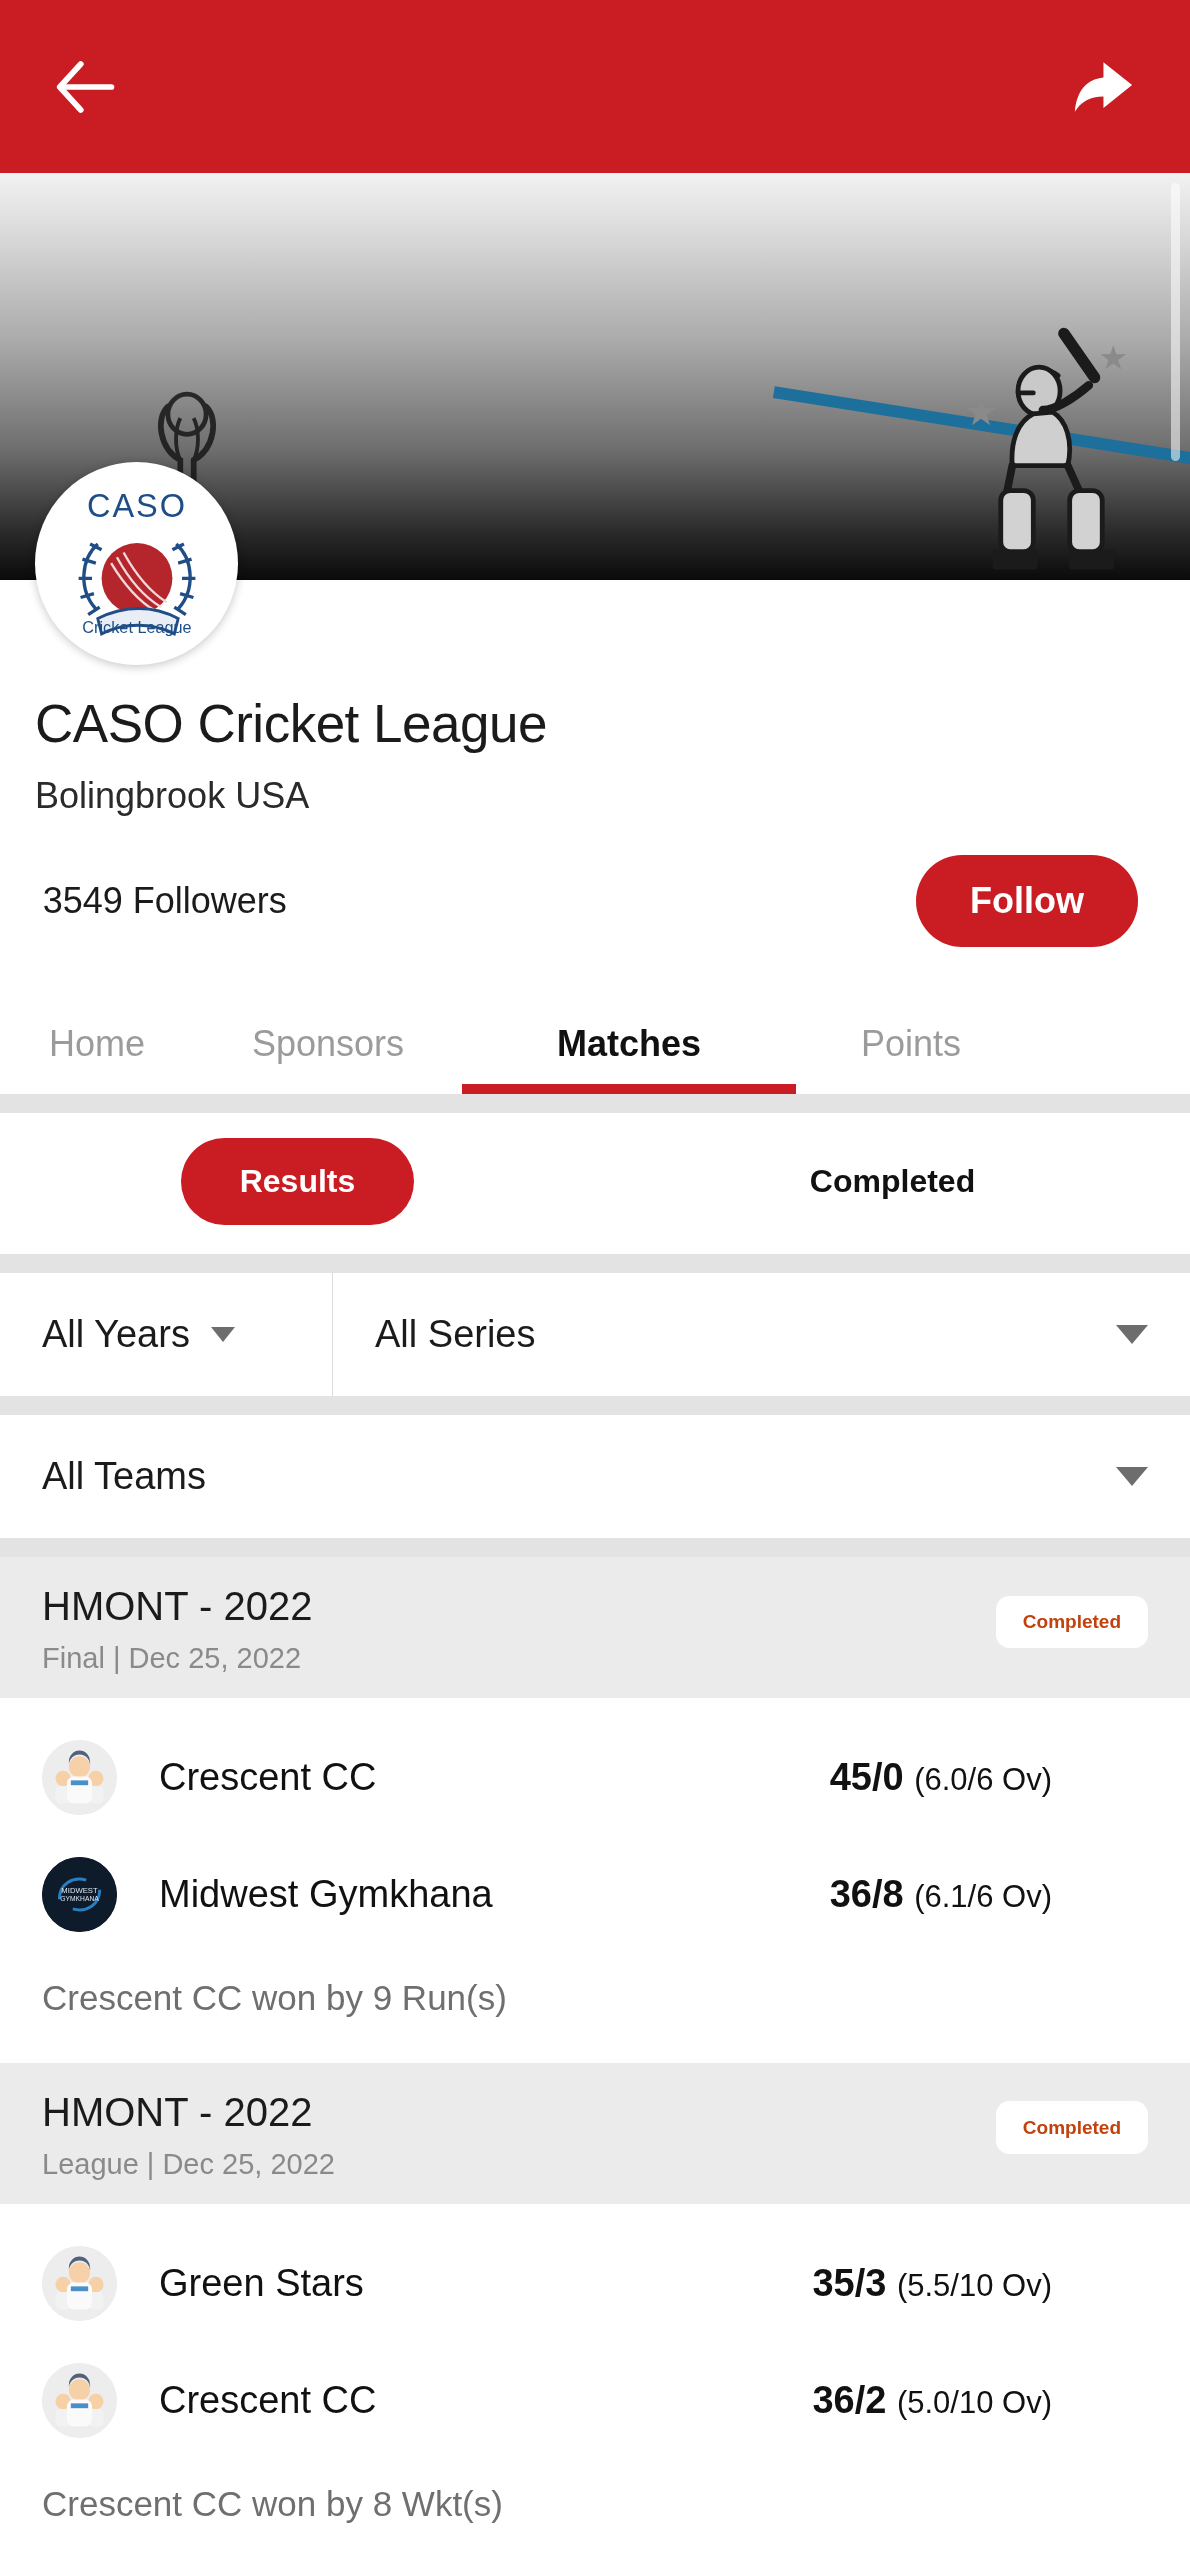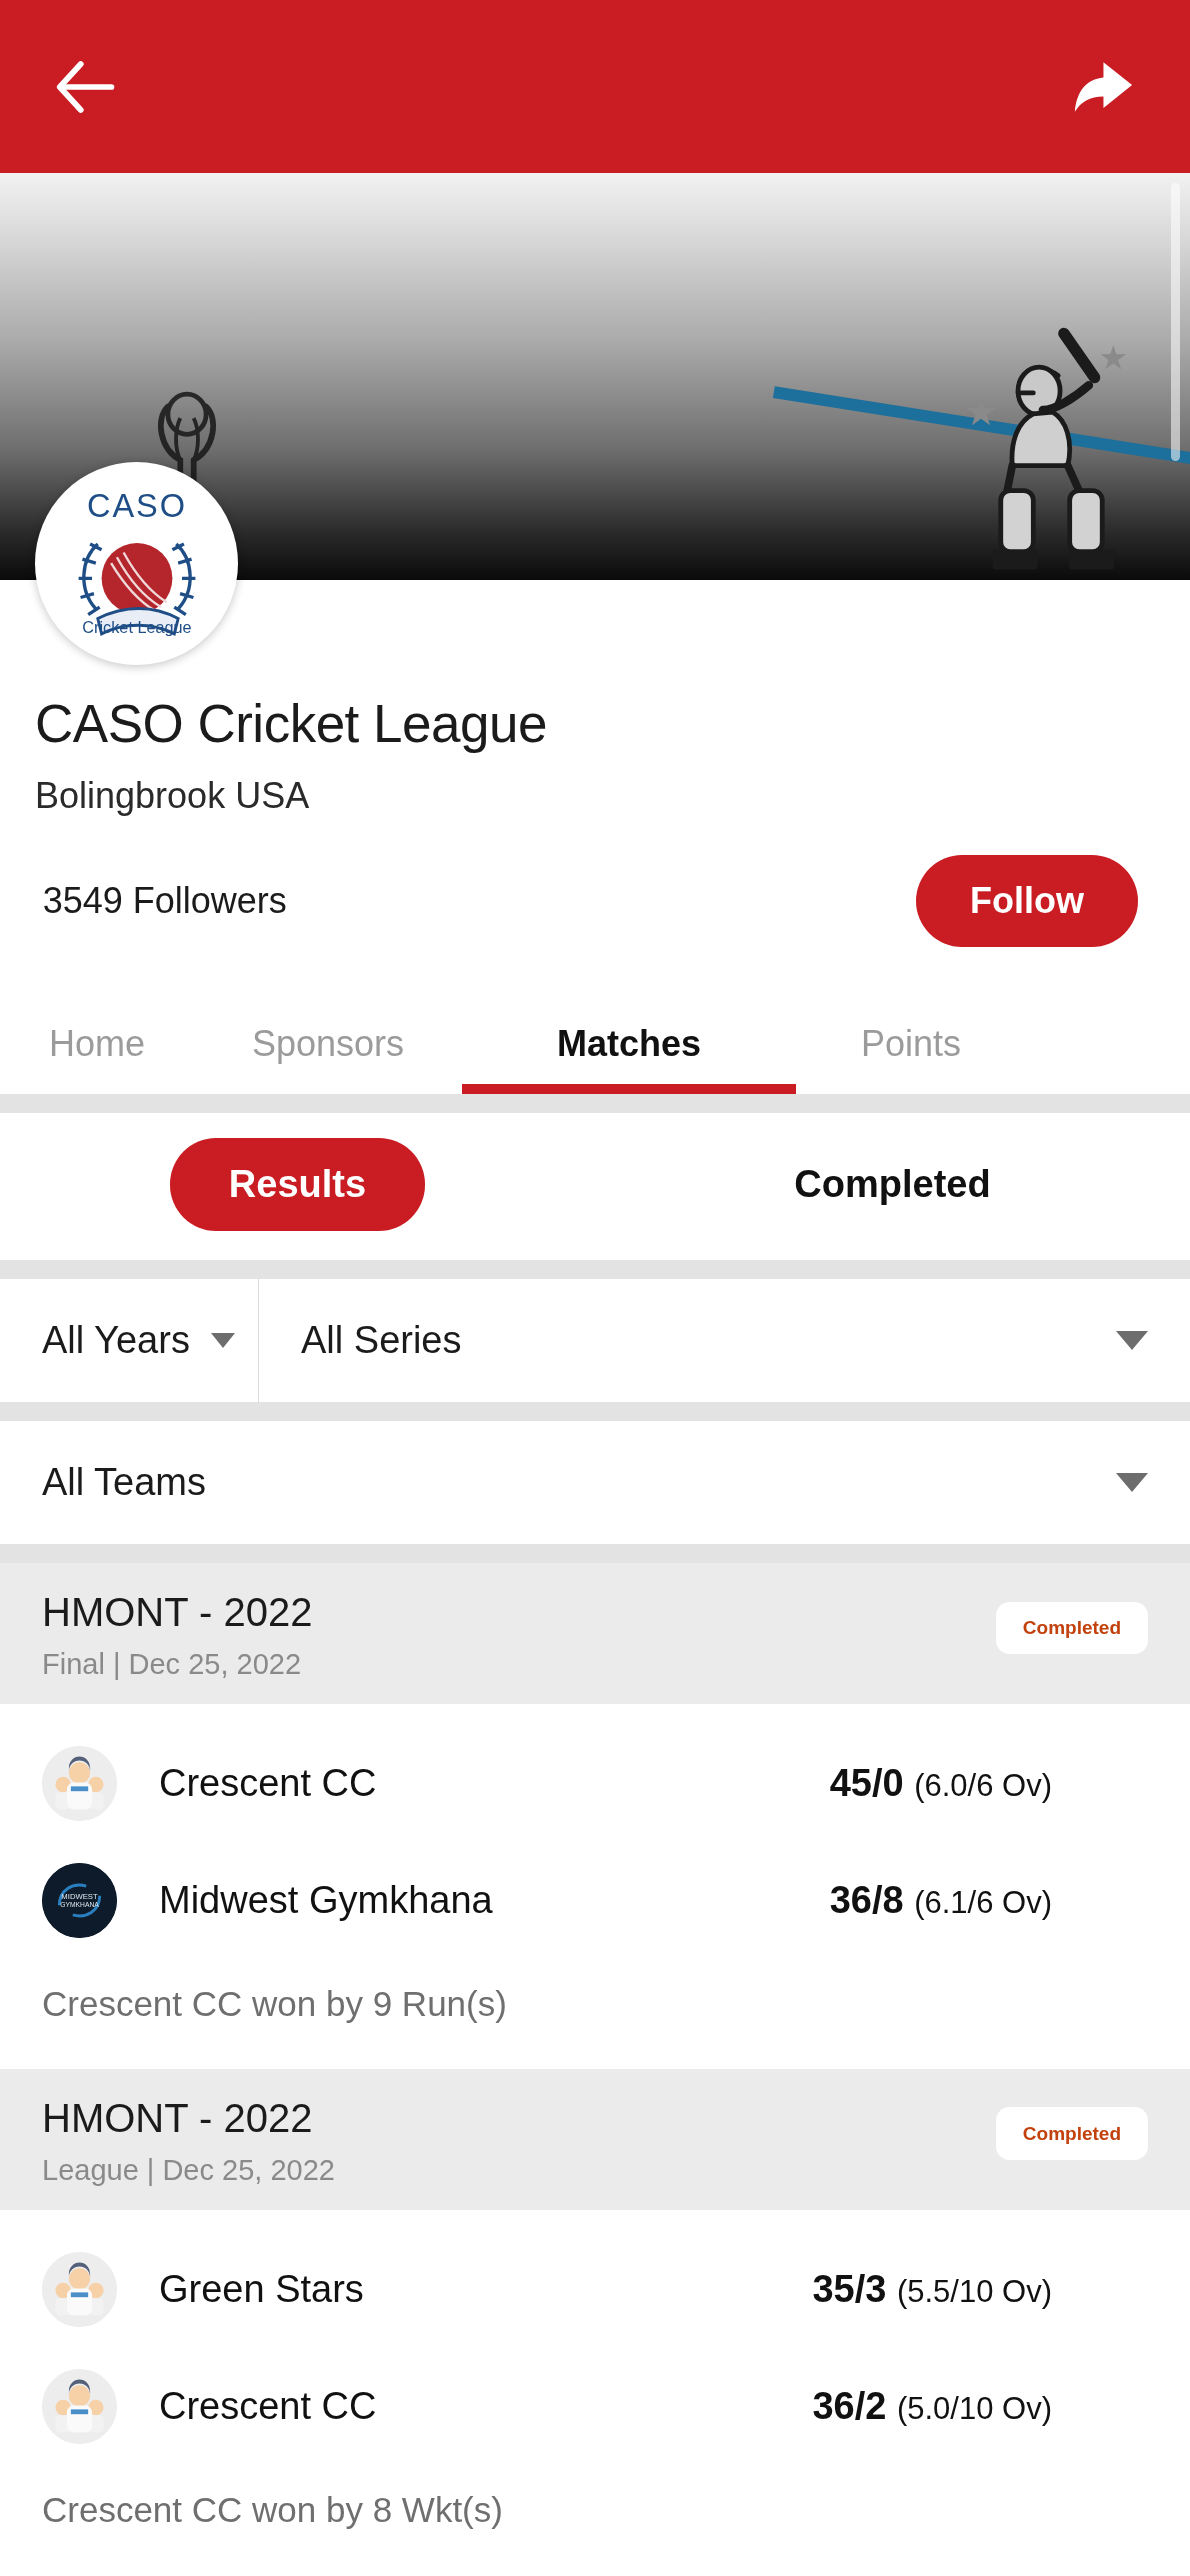--- a/index.html
+++ b/index.html
@@ -90,30 +90,30 @@
   .tab.active { color:#111; font-weight:bold; }
   .tab.active::after {
     content:""; position:absolute; left:0; right:0; bottom:0; height:10.5px; background:#C91C23;
   }
   .divider-gray { height:19px; background:#e3e3e3; }
 
   
   .segment { display:flex; background:#fff; padding:25px 0 29px; }
   .segment-half { flex:1; display:flex; justify-content:center; }
   .seg-btn {
-    font-size:38px; font-weight:bold; cursor:pointer;
+    font-size:32px; font-weight:bold; cursor:pointer;
     font-family:"Liberation Sans", sans-serif; border:none; background:transparent; color:#111;
     padding:25px 59px; border-radius:46px;
   }
   .seg-btn.active { background:#C91C23; color:#fff; }
 
   
   .filter-row { display:flex; background:#fff; }
   .filter-years {
-    width:259px; padding:40px 16px 40px 42px; display:flex; align-items:center; gap:21px;
+    width:333px; padding:40px 16px 40px 42px; display:flex; align-items:center; gap:21px;
     border-right:1.9px solid #dcdcdc; cursor:pointer;
   }
   .filter-series {
     flex:1; padding:40px 42px; display:flex; align-items:center; justify-content:space-between;
     cursor:pointer;
   }
   .filter-teams {
     padding:40px 42px; display:flex; align-items:center; justify-content:space-between;
     background:#fff; cursor:pointer;text-align:right;
   }

